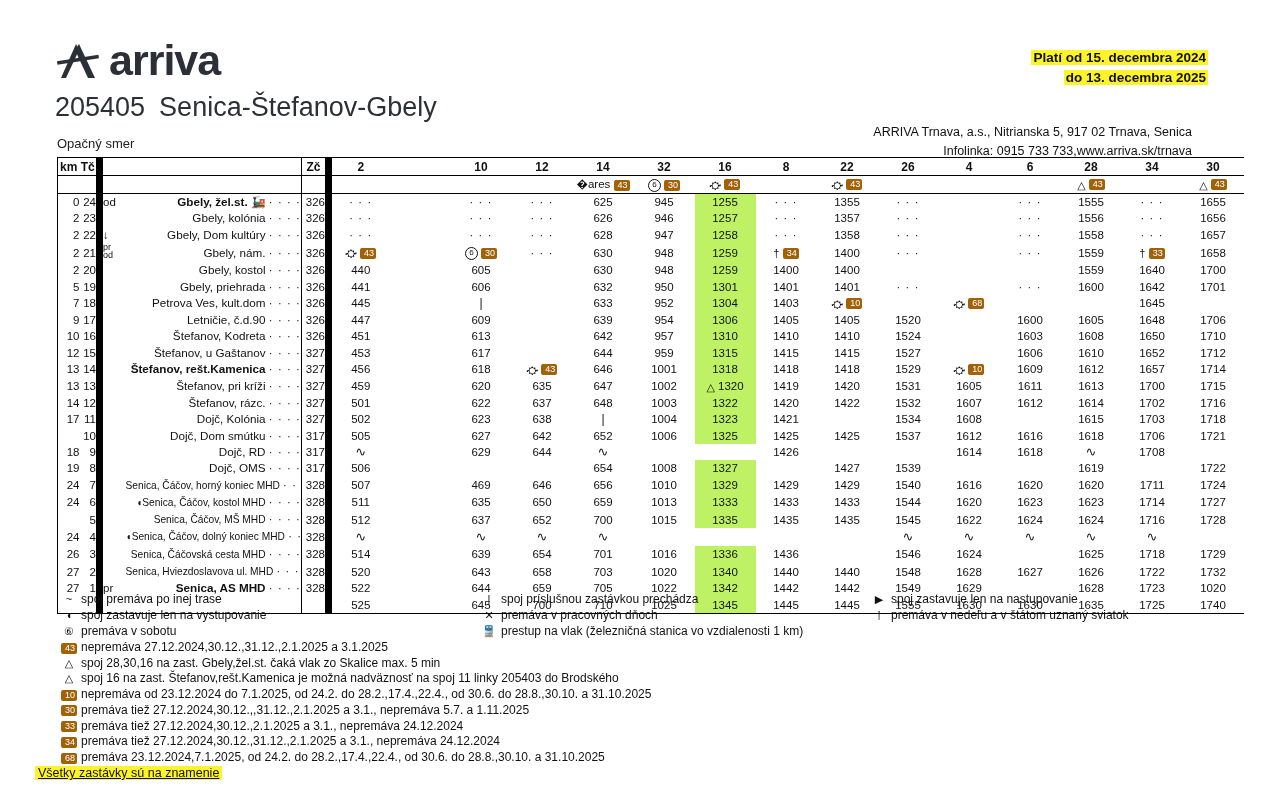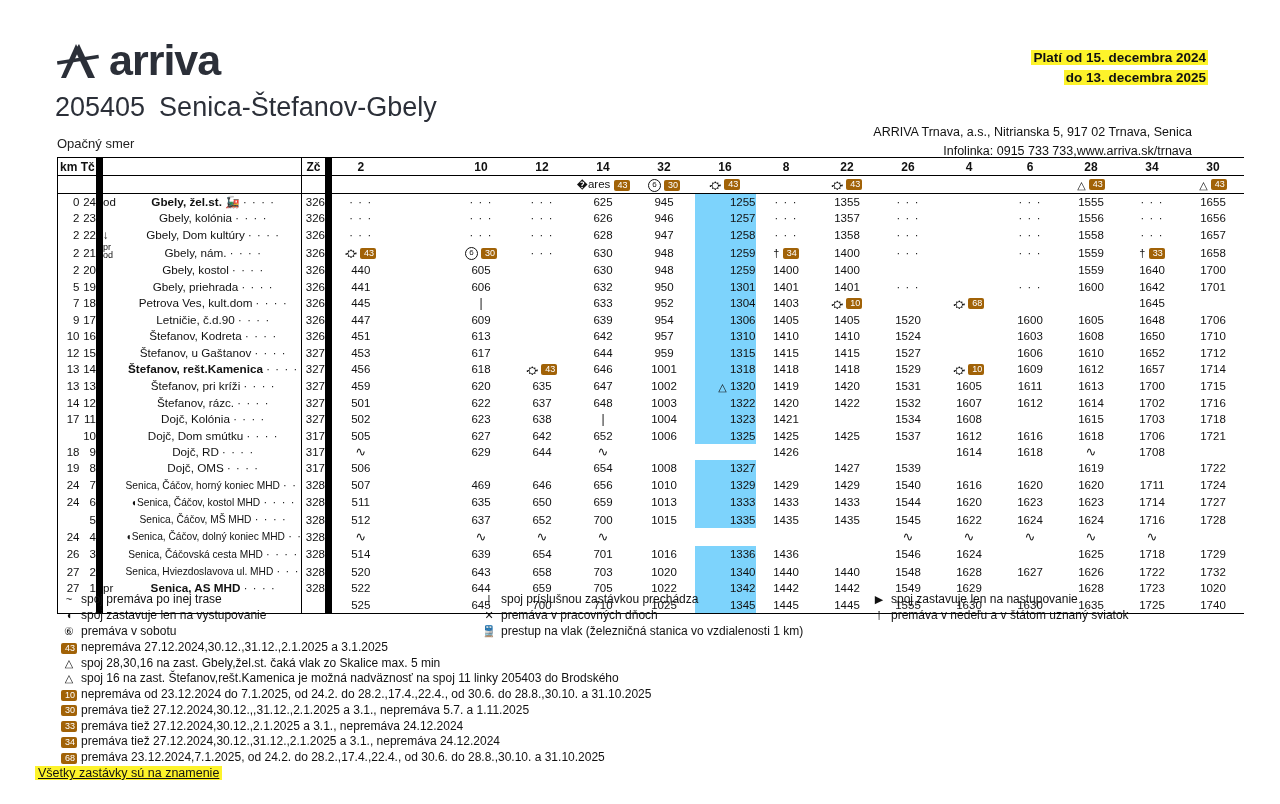--- a/index.html
+++ b/index.html
@@ -30,30 +30,30 @@
   .bt{border-top:1px solid #000;}
   .bb{border-bottom:1px solid #000;}
   .bl{border-left:1px solid #000;}
   .br{border-right:7px solid #000000;}
 
   .hdr td{height:17px;font-size:12px;font-weight:700;text-align:center;vertical-align:middle;}
 
   .c-km{width:22px;text-align:right;padding-right:2px;}
   .c-tc{width:20px;text-align:right;padding-right:3px;}
   .c-ar{width:26px;text-align:left;padding-left:3px;}
-  .c-stop{width:174px;text-align:center;padding-left:4px;white-space:nowrap;overflow:hidden;}
+  .c-stop{width:174px;text-align:right;padding-left:4px;white-space:nowrap;overflow:hidden;}
   .c-zc{width:27px;text-align:right;}
   .c-col{width:61px;text-align:center;}
 
   .row td{height:16.3px;line-height:16.3px;vertical-align:middle;}
   .stopname{font-size:11.7px;}
   .stopname.bold{font-weight:700;}
   .stopname.small{font-size:10.2px;}
   .dots{color:#111;letter-spacing:1.2px;font-size:11px;}
-  .hl{background:#7dd3fc;text-align:right;}
+  .hl{background:#bef264;}
 
   
   .chip{display:inline-block;background:#a16207;color:#fff;border-radius:2px;
         font-size:9px;line-height:11px;padding:0 2px;min-width:12px;text-align:right;
         font-family:"Liberation Sans", sans-serif;vertical-align:middle;}
   .gl{font-size:11px;vertical-align:middle;}
   .gl.sat{display:inline-block;width:11px;height:11px;border:1px solid #111;border-radius:50%;
           font-size:8px;line-height:9px;text-align:center;}
   .vert{display:inline-block;font-size:12px;}
   .squig{font-size:13px;line-height:11px;}

